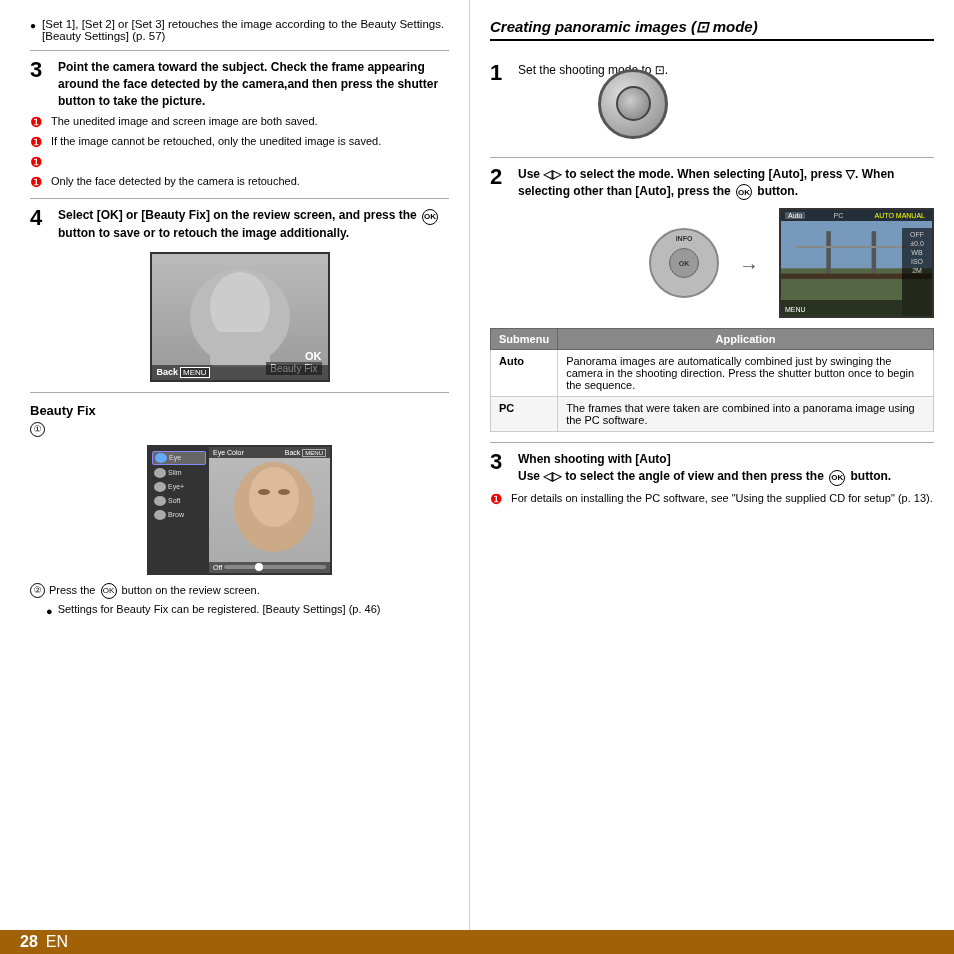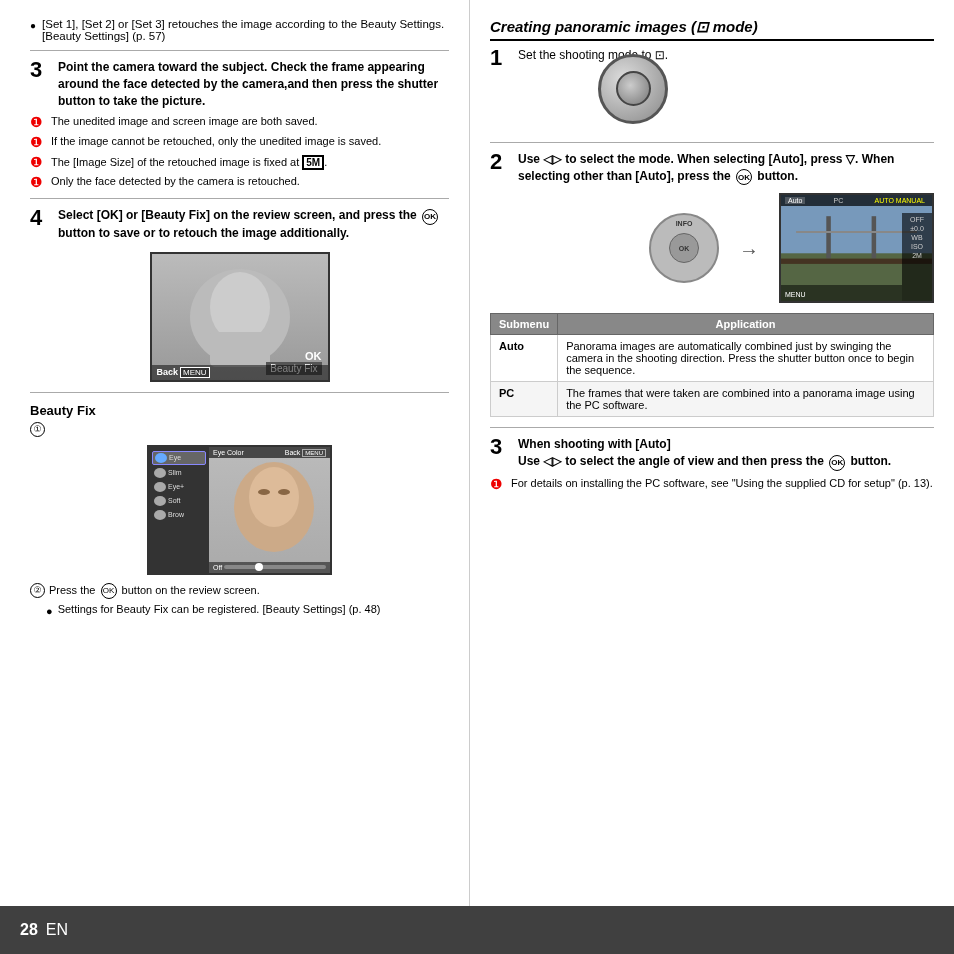--- a/index.html
+++ b/index.html
@@ -265,42 +265,42 @@
       height: 8px;
       background: #fff;
       border-radius: 50%;
     }
     
     .page-footer {
       position: absolute;
       bottom: 0;
       left: 0;
       right: 0;
-      height: 48px;
-      background: #404040;
+      height: 24px;
+      background: #a16207;
       display: flex;
       align-items: center;
       padding: 0 20px;
     }
     .page-num {
       font-size: 16px;
       font-weight: bold;
       color: #fff;
       margin-right: 8px;
     }
     .en-text {
       font-size: 16px;
       color: #fff;
     }
     
     .section-title {
       font-size: 15px;
       font-style: italic;
       font-weight: bold;
-      margin-bottom: 6px;
+      margin-bottom: 21px;
       border-bottom: 2px solid #000;
       padding-bottom: 3px;
     }
     .pano-step-row {
       display: flex;
       align-items: flex-start;
       margin-bottom: 6px;
     }
     .pano-step-num {
       font-size: 22px;
@@ -512,21 +512,20 @@
     <div class="warning-item">
       <span class="warning-icon">❶</span>
       <span>The unedited image and screen image are both saved.</span>
     </div>
     <div class="warning-item">
       <span class="warning-icon">❶</span>
       <span>If the image cannot be retouched, only the unedited image is saved.</span>
     </div>
     <div class="warning-item">
       <span class="warning-icon">❶</span>
-      <span>The [Image Size] of the retouched image is fixed at <span class="size-badge">5M</span>.</span>
     </div>
     <div class="warning-item">
       <span class="warning-icon">❶</span>
       <span>Only the face detected by the camera is retouched.</span>
     </div>
 
     <hr class="divider">
 
     <div class="step-row">
       <span class="step-num">4</span>
@@ -614,21 +613,21 @@
     </div>
 
     <div class="step2-row" style="margin-top:6px;">
       <span class="circle-num">②</span>
       <span>
         Press the <span class="ok-circle">OK</span> button on the review screen.
       </span>
     </div>
     <div class="sub-bullet">
       <span class="sub-bullet-dot">●</span>
-      <span>Settings for Beauty Fix can be registered. [Beauty Settings] (p. 48)</span>
+      <span>Settings for Beauty Fix can be registered. [Beauty Settings] (p. 46)</span>
     </div>
 
   </div>
 
   <div class="right-col">
 
     <div class="section-title">
       <em>Creating panoramic images (⊡ mode)</em>
     </div>
 

